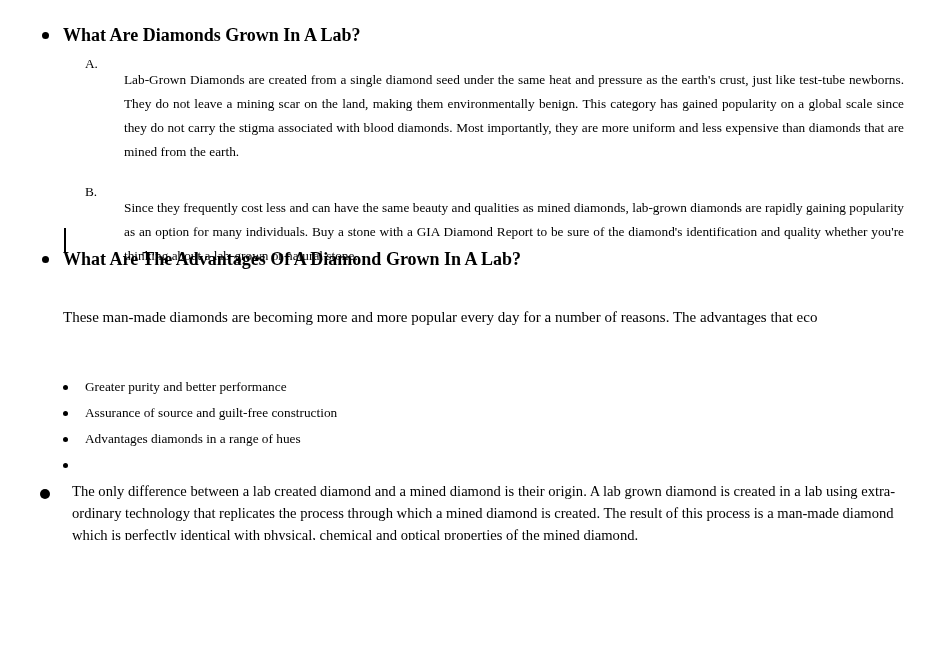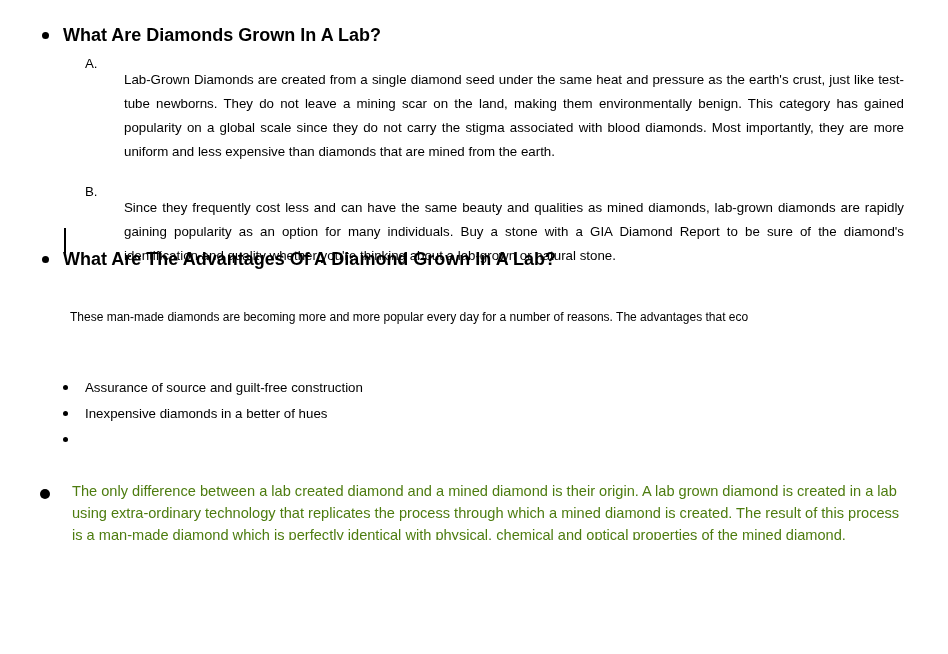--- a/index.html
+++ b/index.html
@@ -5,21 +5,21 @@
   html, body {
     margin: 0;
     padding: 0;
     background: #ffffff;
   }
   .page {
     position: relative;
     width: 948px;
     height: 540px;
     background: #ffffff;
-    font-family: Liberation Sans, sans-serif;
+    font-family: Liberation Serif, serif;
     color: #000000;
     overflow: hidden;
   }
 
   
   .heading-row {
     position: absolute;
     left: 42px;
     display: flex;
     align-items: center;
@@ -72,23 +72,23 @@
     top: 228px;
     width: 1.5px;
     height: 25px;
     background: #000000;
   }
 
   
   .intro {
     position: absolute;
     top: 300px;
-    left: 70px;
+    left: 63px;
     width: 860px;
-    font-size: 12px;
+    font-size: 15px;
   }
   .intro p {
     margin: 0;
     line-height: 34px;
     white-space: nowrap;
   }
 
   
   .dot-list {
     position: absolute;
@@ -119,21 +119,21 @@
     width: 10px;
     height: 10px;
     margin-top: 9px;
     margin-right: 22px;
   }
   .note-text {
     margin: 0;
     width: 838px;
     font-size: 14.6px;
     line-height: 22px;
-    color: #4d7c0f;
+    color: #000000;
   }
 </style>
 </head>
 <body>
 
 <div class="page">
 
   <div class="heading-row h1">
     <span class="bullet h-bullet"></span>
     <h1 class="heading-text">What Are Diamonds Grown In A Lab?</h1>
@@ -157,25 +157,29 @@
     <h1 class="heading-text">What Are The Advantages Of A Diamond Grown In A Lab?</h1>
   </div>
 
   <div class="intro">
     <p>These man-made diamonds are becoming more and more popular every day for a number of reasons. The advantages that eco</p>
   </div>
 
   <div class="dot-list">
     <div class="dot-item">
       <span class="bullet dot-bullet"></span>
+      <span>Greater purity and better performance</span>
+    </div>
+    <div class="dot-item">
+      <span class="bullet dot-bullet"></span>
       <span>Assurance of source and guilt-free construction</span>
     </div>
     <div class="dot-item">
       <span class="bullet dot-bullet"></span>
-      <span>Inexpensive diamonds in a better of hues</span>
+      <span>Advantages diamonds in a range of hues</span>
     </div>
     <div class="dot-item">
       <span class="bullet dot-bullet"></span>
     </div>
   </div>
 
   <div class="note-row">
     <span class="bullet note-bullet"></span>
     <p class="note-text">The only difference between a lab created diamond and a mined diamond is their origin. A lab grown diamond is created in a lab using extra-ordinary technology that replicates the process through which a mined diamond is created. The result of this process is a man-made diamond which is perfectly identical with physical, chemical and optical properties of the mined diamond.</p>
   </div>

